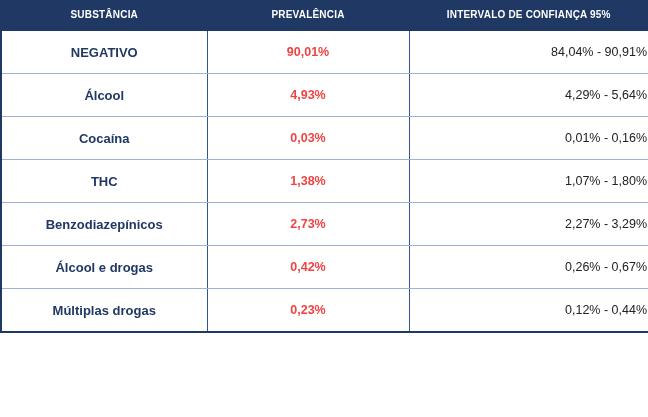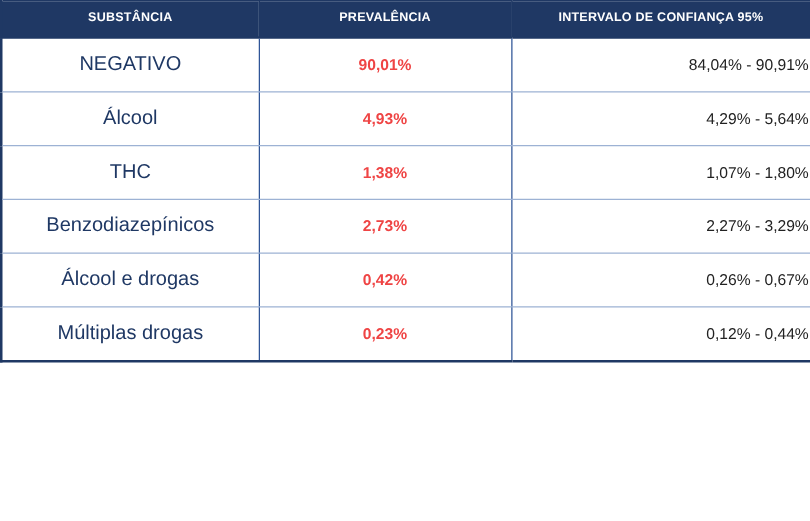--- a/index.html
+++ b/index.html
@@ -39,23 +39,23 @@
     border: 1px solid #9db2d4;
     border-left: 1px solid #2f5597;
     border-right: 1px solid #2f5597;
     text-align: center;
     vertical-align: middle;
     height: 40px;
     font-size: 12.5px;
     color: #1a1a1a;
   }
   table.data-table tbody tr td.col-substance {
-    font-weight: normal;
+    font-weight: bold;
     color: #1f3864;
-    font-size: 16px;
+    font-size: 13px;
   }
   table.data-table tbody tr td.col-prev {
     font-weight: bold;
     color: #ef4444;
     font-size: 12.5px;
   }
   table.data-table tbody tr td.col-ci {
     font-weight: normal;
     color: #222222;
     font-size: 12.5px;
@@ -103,20 +103,25 @@
         <td class="col-substance">NEGATIVO</td>
         <td class="col-prev">90,01%</td>
         <td class="col-ci">84,04% - 90,91%</td>
       </tr>
       <tr>
         <td class="col-substance">Álcool</td>
         <td class="col-prev">4,93%</td>
         <td class="col-ci">4,29% - 5,64%</td>
       </tr>
       <tr>
+        <td class="col-substance">Cocaína</td>
+        <td class="col-prev">0,03%</td>
+        <td class="col-ci">0,01% - 0,16%</td>
+      </tr>
+      <tr>
         <td class="col-substance">THC</td>
         <td class="col-prev">1,38%</td>
         <td class="col-ci">1,07% - 1,80%</td>
       </tr>
       <tr>
         <td class="col-substance">Benzodiazepínicos</td>
         <td class="col-prev">2,73%</td>
         <td class="col-ci">2,27% - 3,29%</td>
       </tr>
       <tr>

